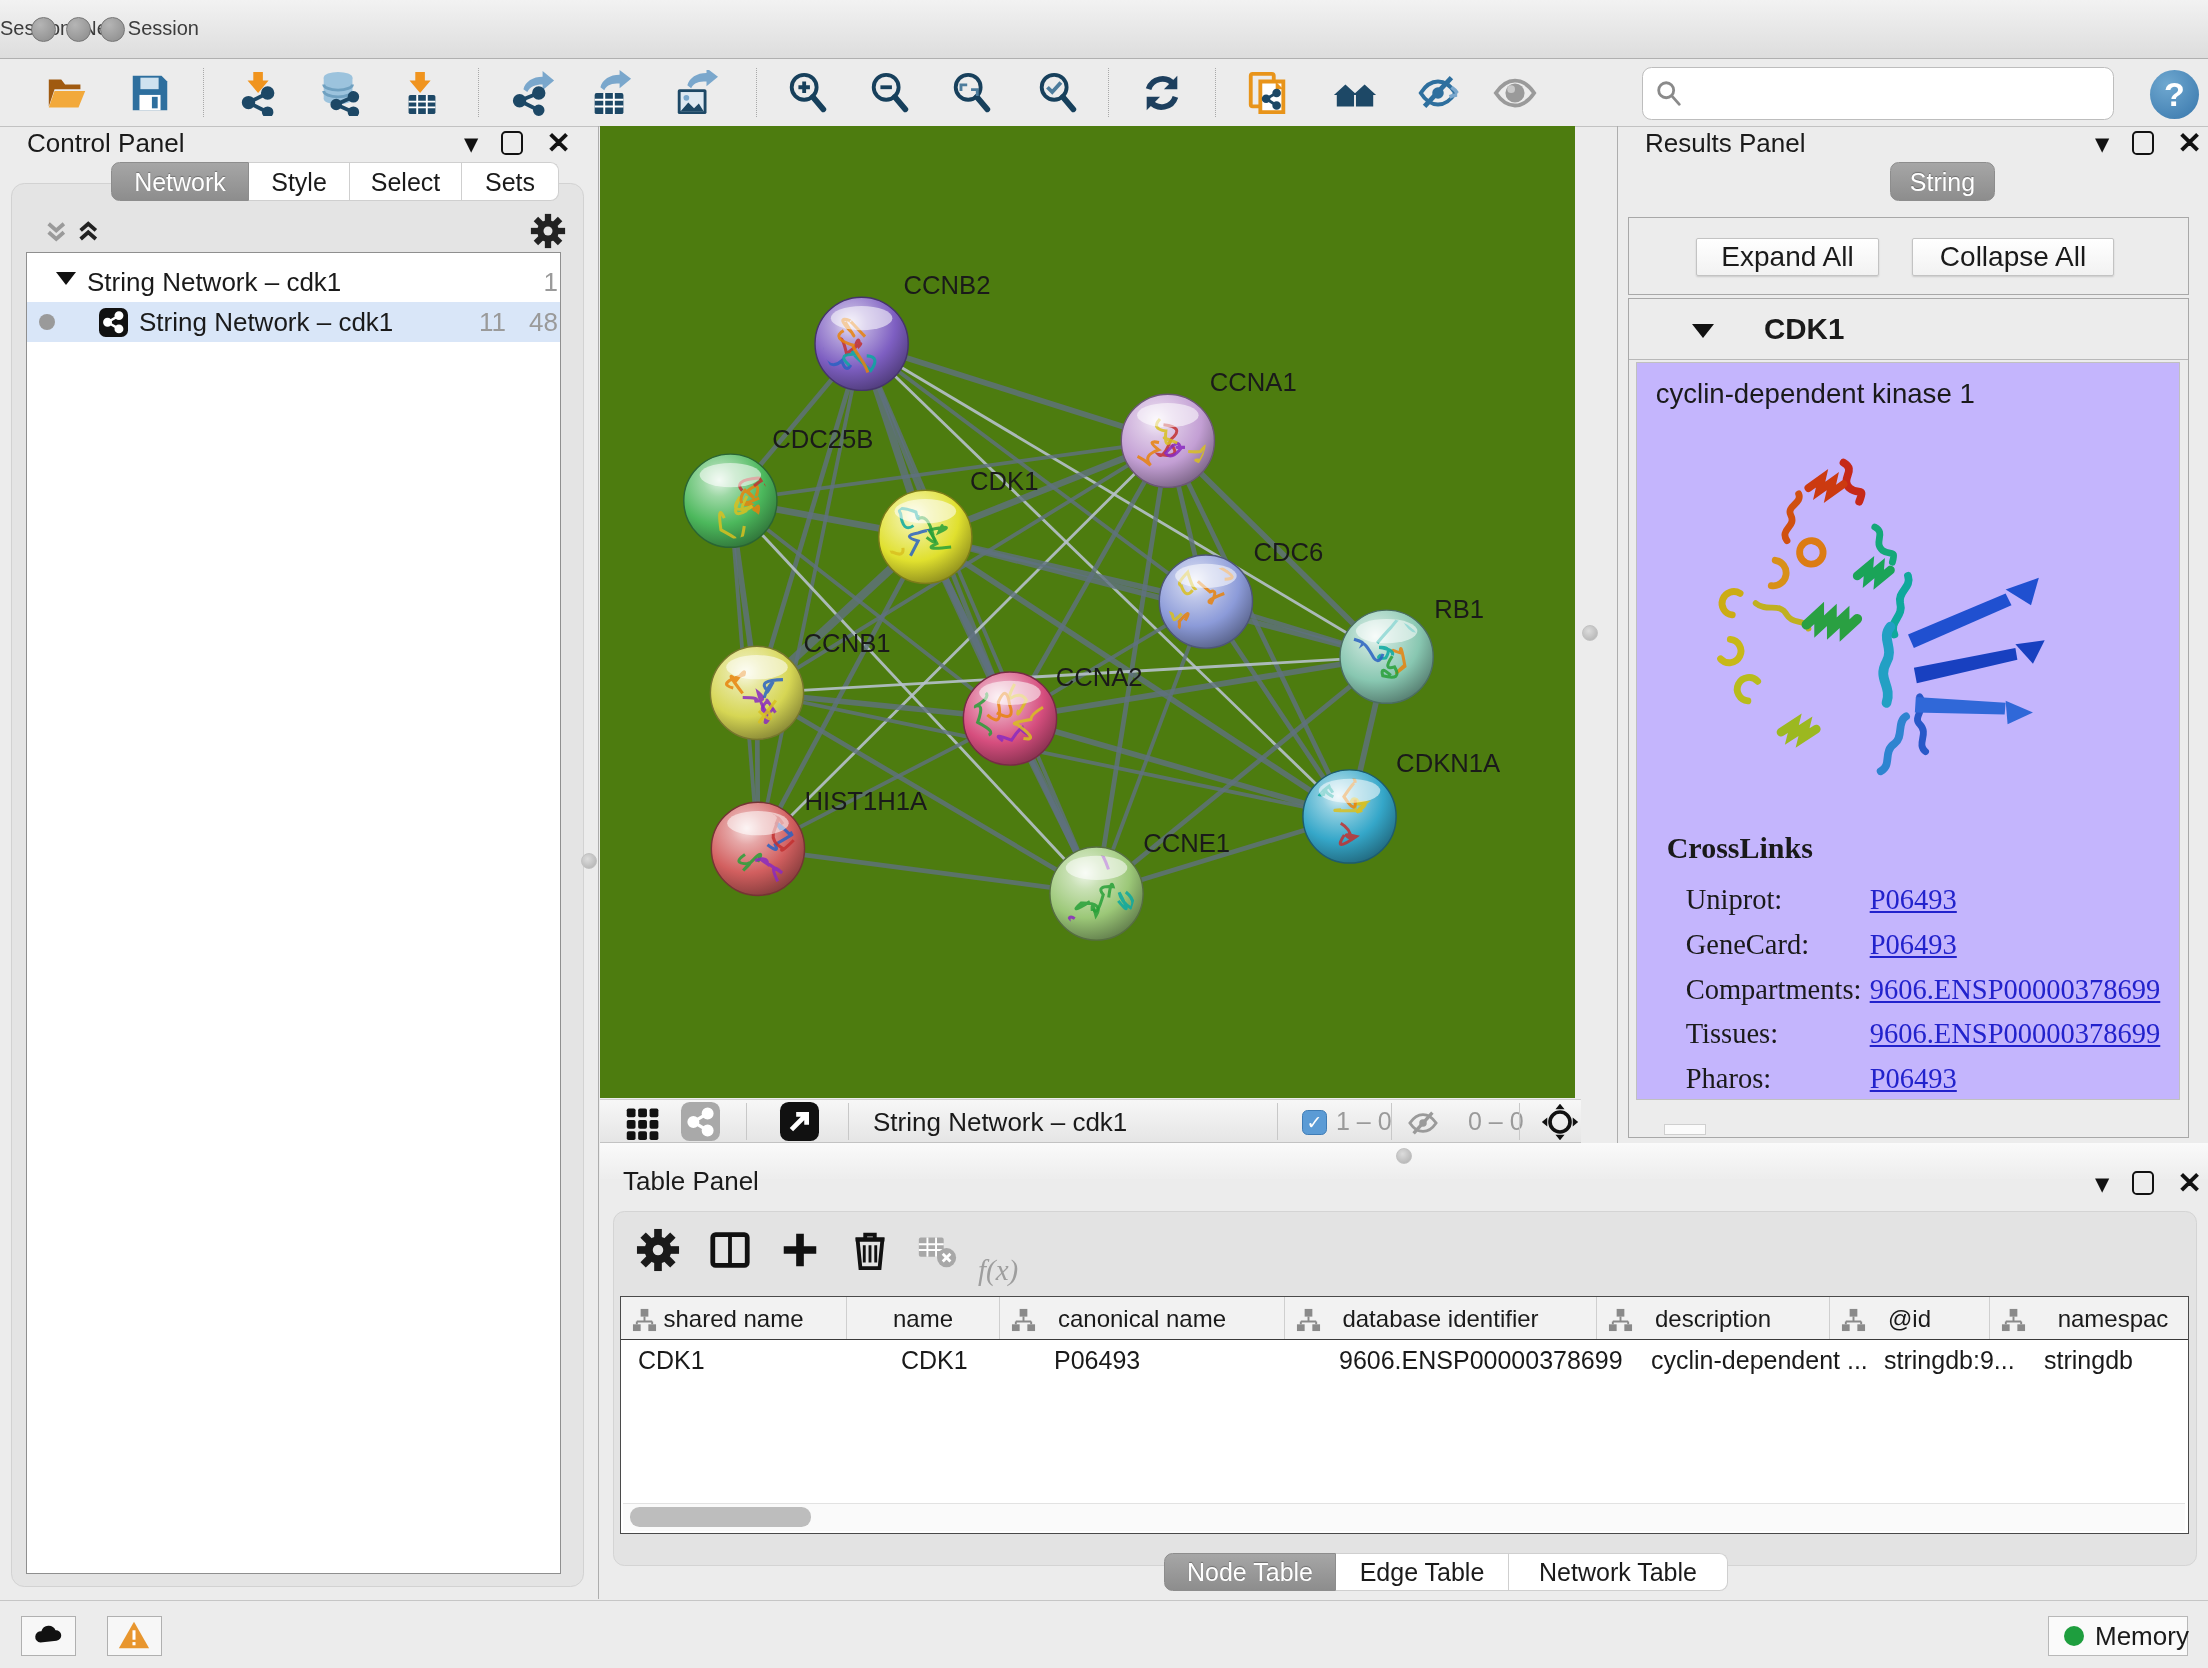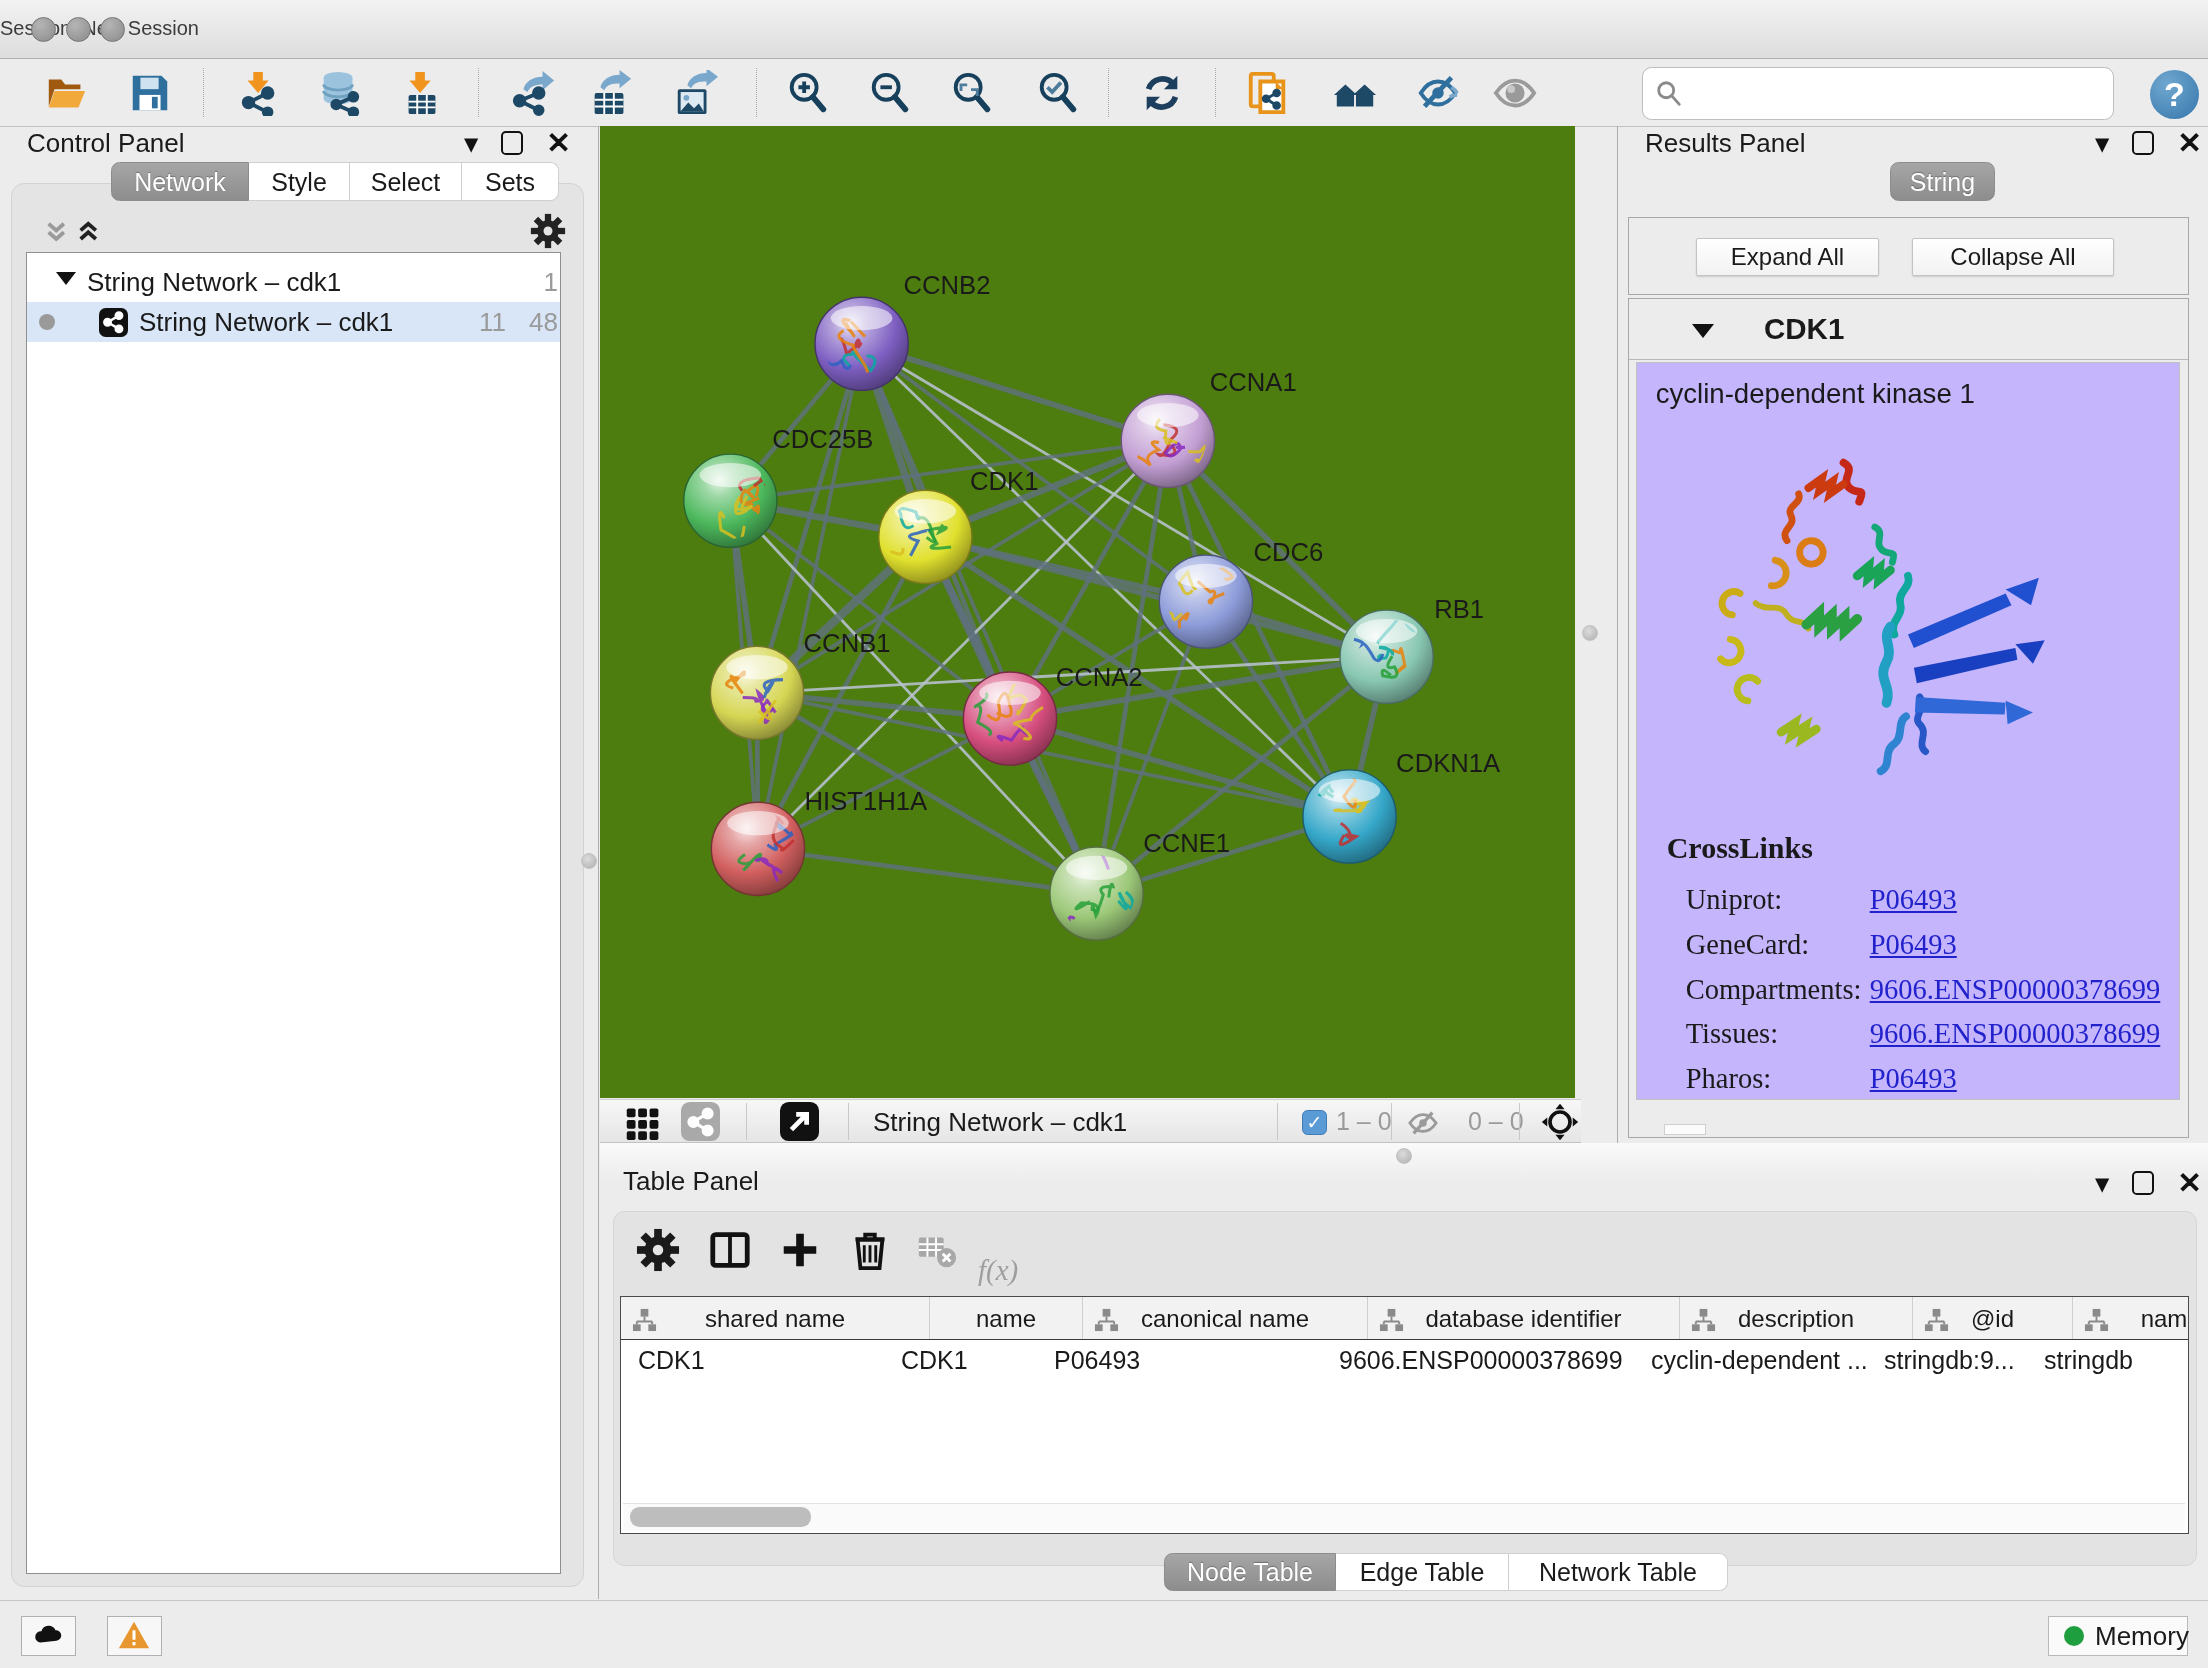--- a/index.html
+++ b/index.html
@@ -65,21 +65,21 @@
 .graysq { position:absolute; top:1.9px; width:39px; height:39px; border-radius:8.6px; background:#a9a9a9; }
 .ntnum { position:absolute; top:6.7px; font-size:25px; color:#9a9a9a; }
 #netstrip { left:600px; top:1143px; width:1608px; height:36px; background:linear-gradient(#fafafa,#ededed); }
 
 
 #rp-title { left:1645px; top:128px; }
 #rp-tabs { left:1850px; top:162px; }
 #rp-tabs .tab { border-radius:8.6px; }
 .rbox { position:absolute; left:1628px; width:561px; border:1.9px solid #a8a8a8; background:#ececec; }
 #rp-buttonsbox { top:217px; height:78px; }
-.rbtn { position:absolute; top:20px; height:38px; background:linear-gradient(#ffffff,#f2f2f2); border:1px solid #c3c3c3; border-radius:2px; box-shadow:0 1px 1.9px rgba(0,0,0,.15); font-size:24px; text-align:center; line-height:36px; }
+.rbtn { position:absolute; top:20px; height:38px; background:linear-gradient(#ffffff,#f2f2f2); border:1px solid #c3c3c3; border-radius:2px; box-shadow:0 1px 1.9px rgba(0,0,0,.15); font-size:28px; text-align:center; line-height:36px; }
 #rp-cdk1box { top:298px; height:840px; }
 #rp-entryhead { position:absolute; left:0; top:0; width:100%; height:61px; border-bottom:1px solid #b8b8b8; }
 #rp-entryhead .tri { position:absolute; left:63px; top:25px; width:0; height:0; border-left:11.4px solid transparent; border-right:11.4px solid transparent; border-top:14.3px solid #111; }
 #rp-entryname { position:absolute; left:135px; top:13.3px; font-size:29.5px; font-weight:bold; }
 #rp-inner { position:absolute; left:6.7px; top:63px; width:544px; height:738px; background:#c4b5fd; border:1px solid #c0c0c0; }
 #rp-desc { position:absolute; left:19px; top:15px; font-size:27.6px; }
 #proteinimg { position:absolute; left:21px; top:84px; }
 #rp-xlinks-title { position:absolute; left:30px; top:468px; font-family:"Liberation Serif",serif; font-weight:bold; font-size:30px; }
 .xrow { position:absolute; left:49px; width:480px; height:45px; font-family:"Liberation Serif",serif; font-size:28.5px; }
 .xrow .xlab { position:absolute; left:0; top:0; }
@@ -829,21 +829,21 @@
   <svg viewBox="0 0 46 46">
       <rect x="4" y="10" width="26" height="20" rx="2" fill="#a8a8a8"></rect>
       <path d="M4 17h26M4 23h26M13 10v20M22 10v20" stroke="#fff" stroke-width="2"></path>
       <circle cx="33" cy="31" r="10" fill="#a8a8a8"></circle>
       <path d="M29 27l8 8M37 27l-8 8" stroke="#fff" stroke-width="3"></path>
     </svg>
 </span>
 <span class="abs" id="fx">f(x)</span>
 <div class="abs" id="datatable">
   <div id="thead">
-      <div class="th" style="width: 309px;">
+      <div class="th" style="width: 226px;">
         <svg class="treeicon" viewBox="0 0 26 26">
           <rect x="9" y="2" width="8" height="8" fill="#8a8a8a"></rect>
           <path d="M13 10v5M5 15h16M5 15v3M21 15v3" stroke="#8a8a8a" stroke-width="2" fill="none"></path>
           <rect x="1" y="18" width="8" height="7" fill="#8a8a8a"></rect>
           <rect x="17" y="18" width="8" height="7" fill="#8a8a8a"></rect>
         </svg>
         <div class="thlabel">shared name</div>
       </div>
       <div class="th" style="width: 153px;">
         <div class="thlabel">name</div>

